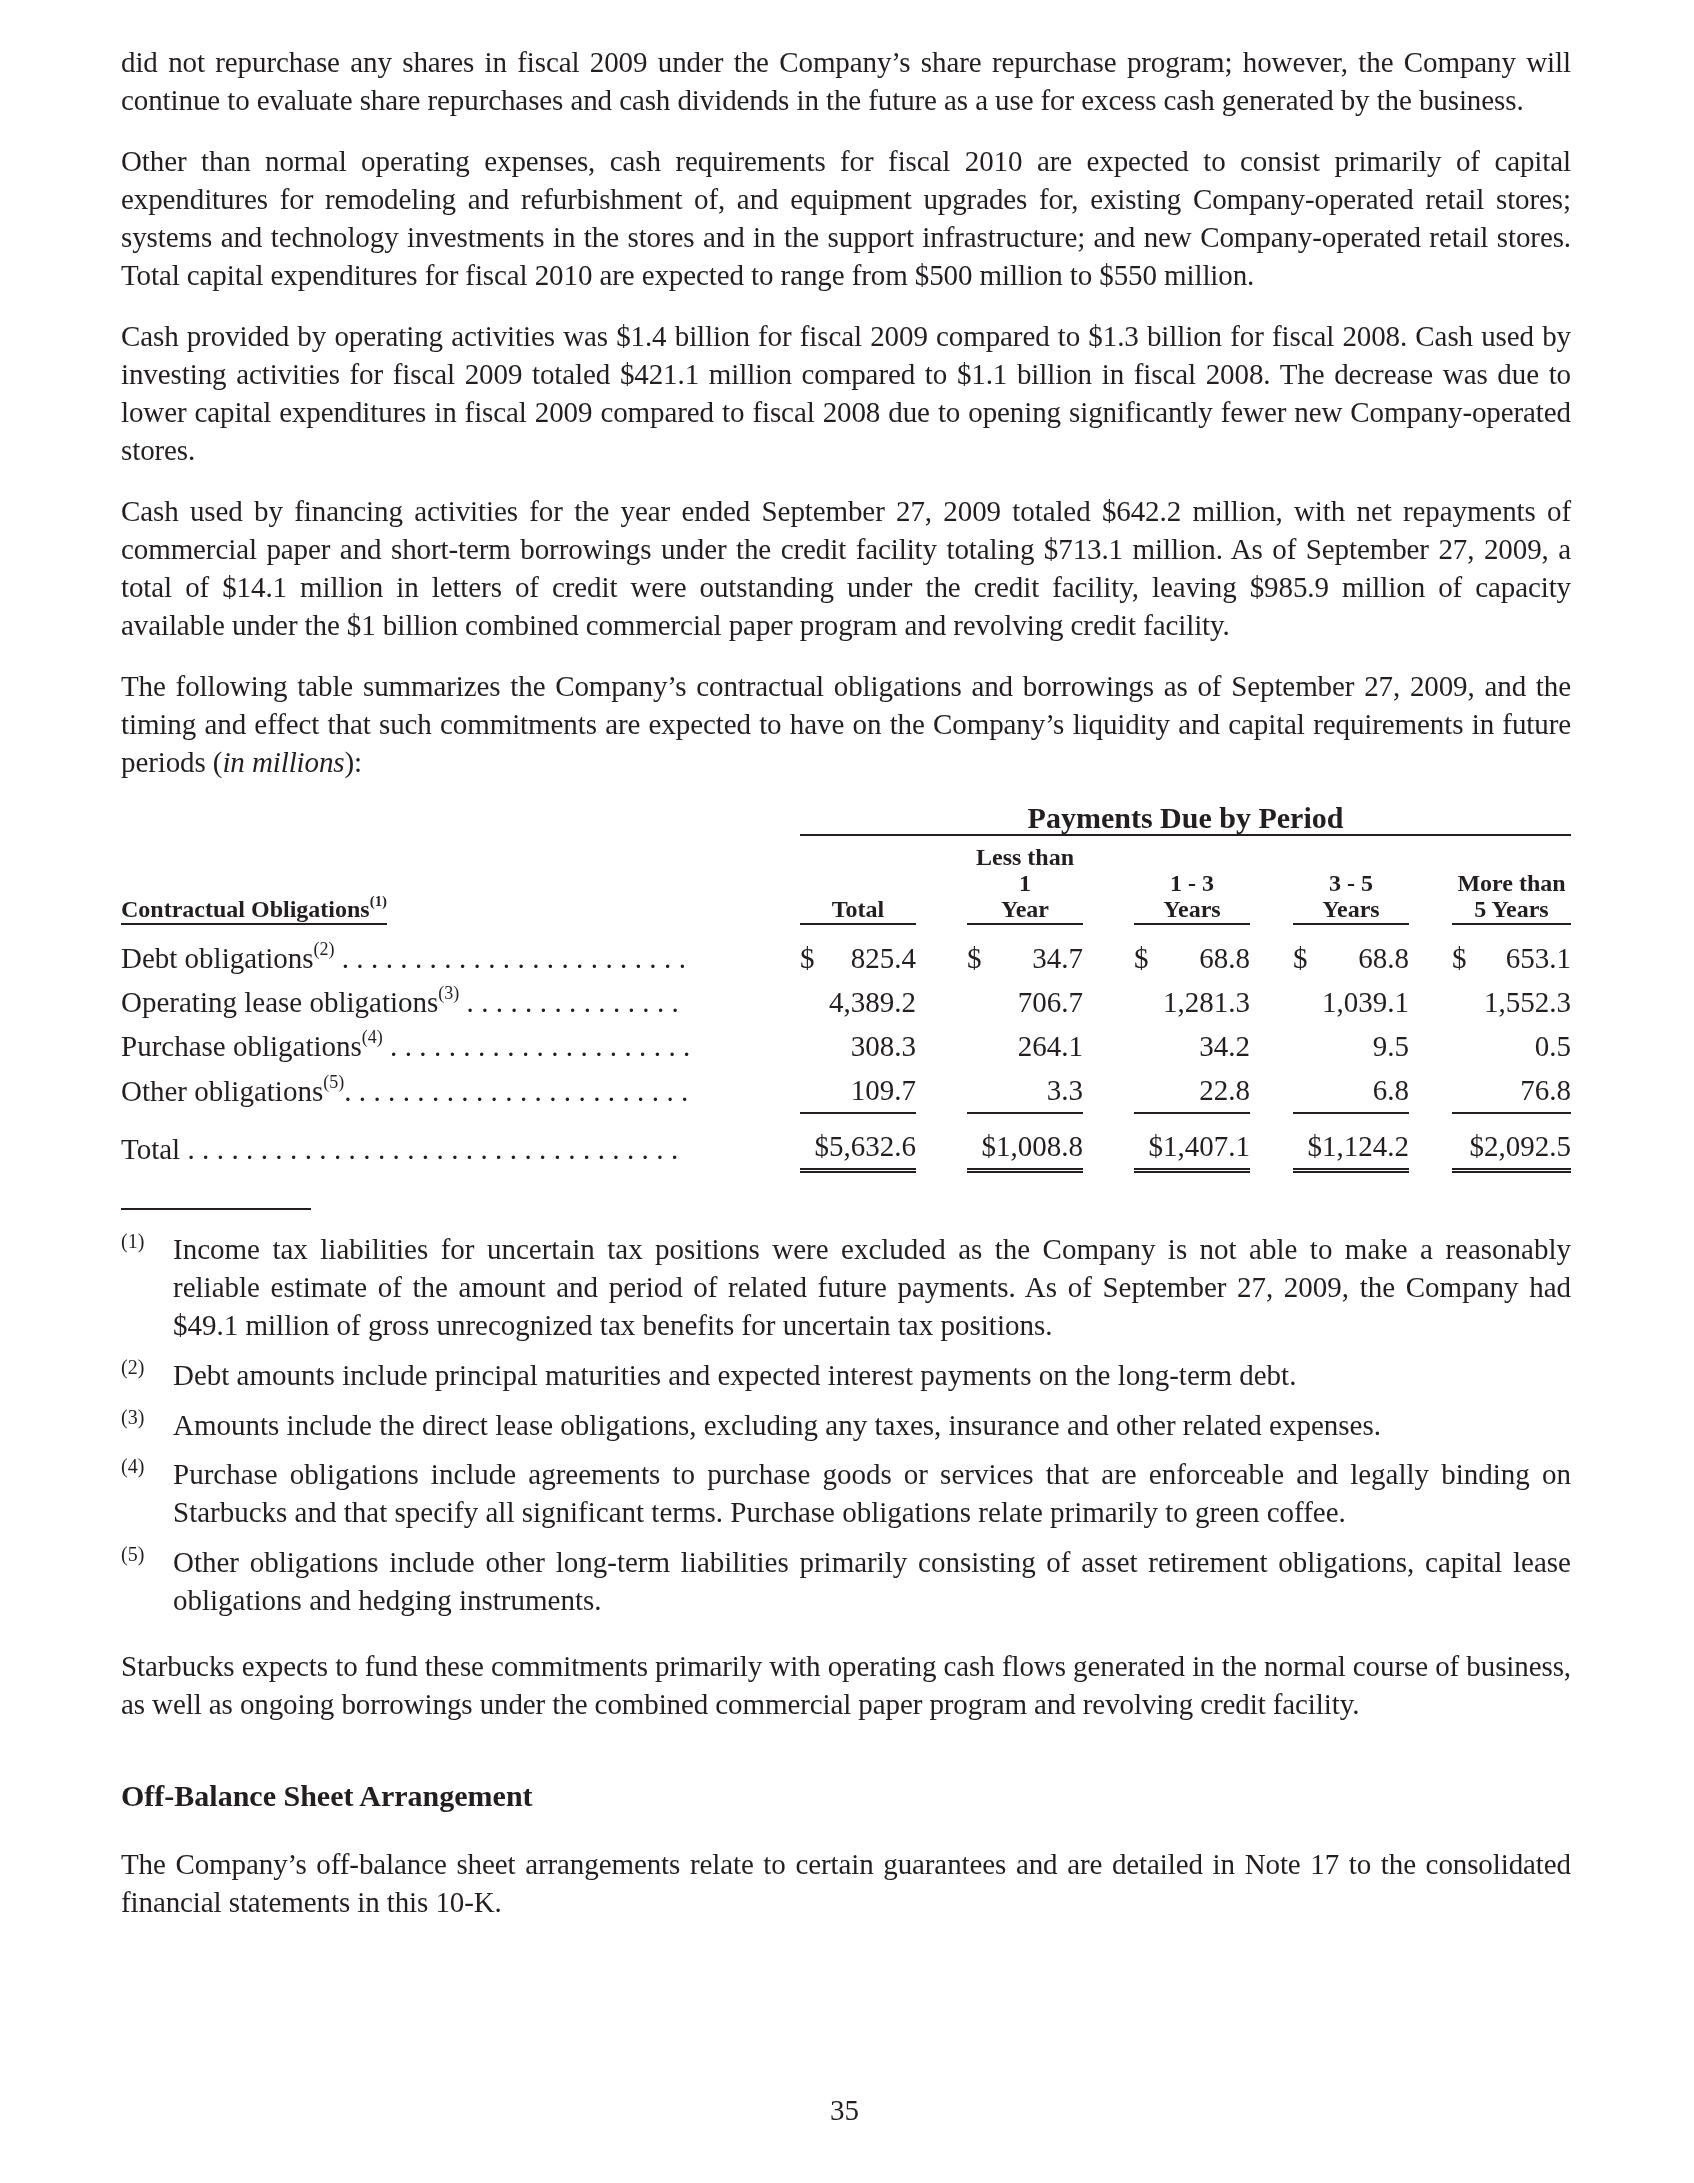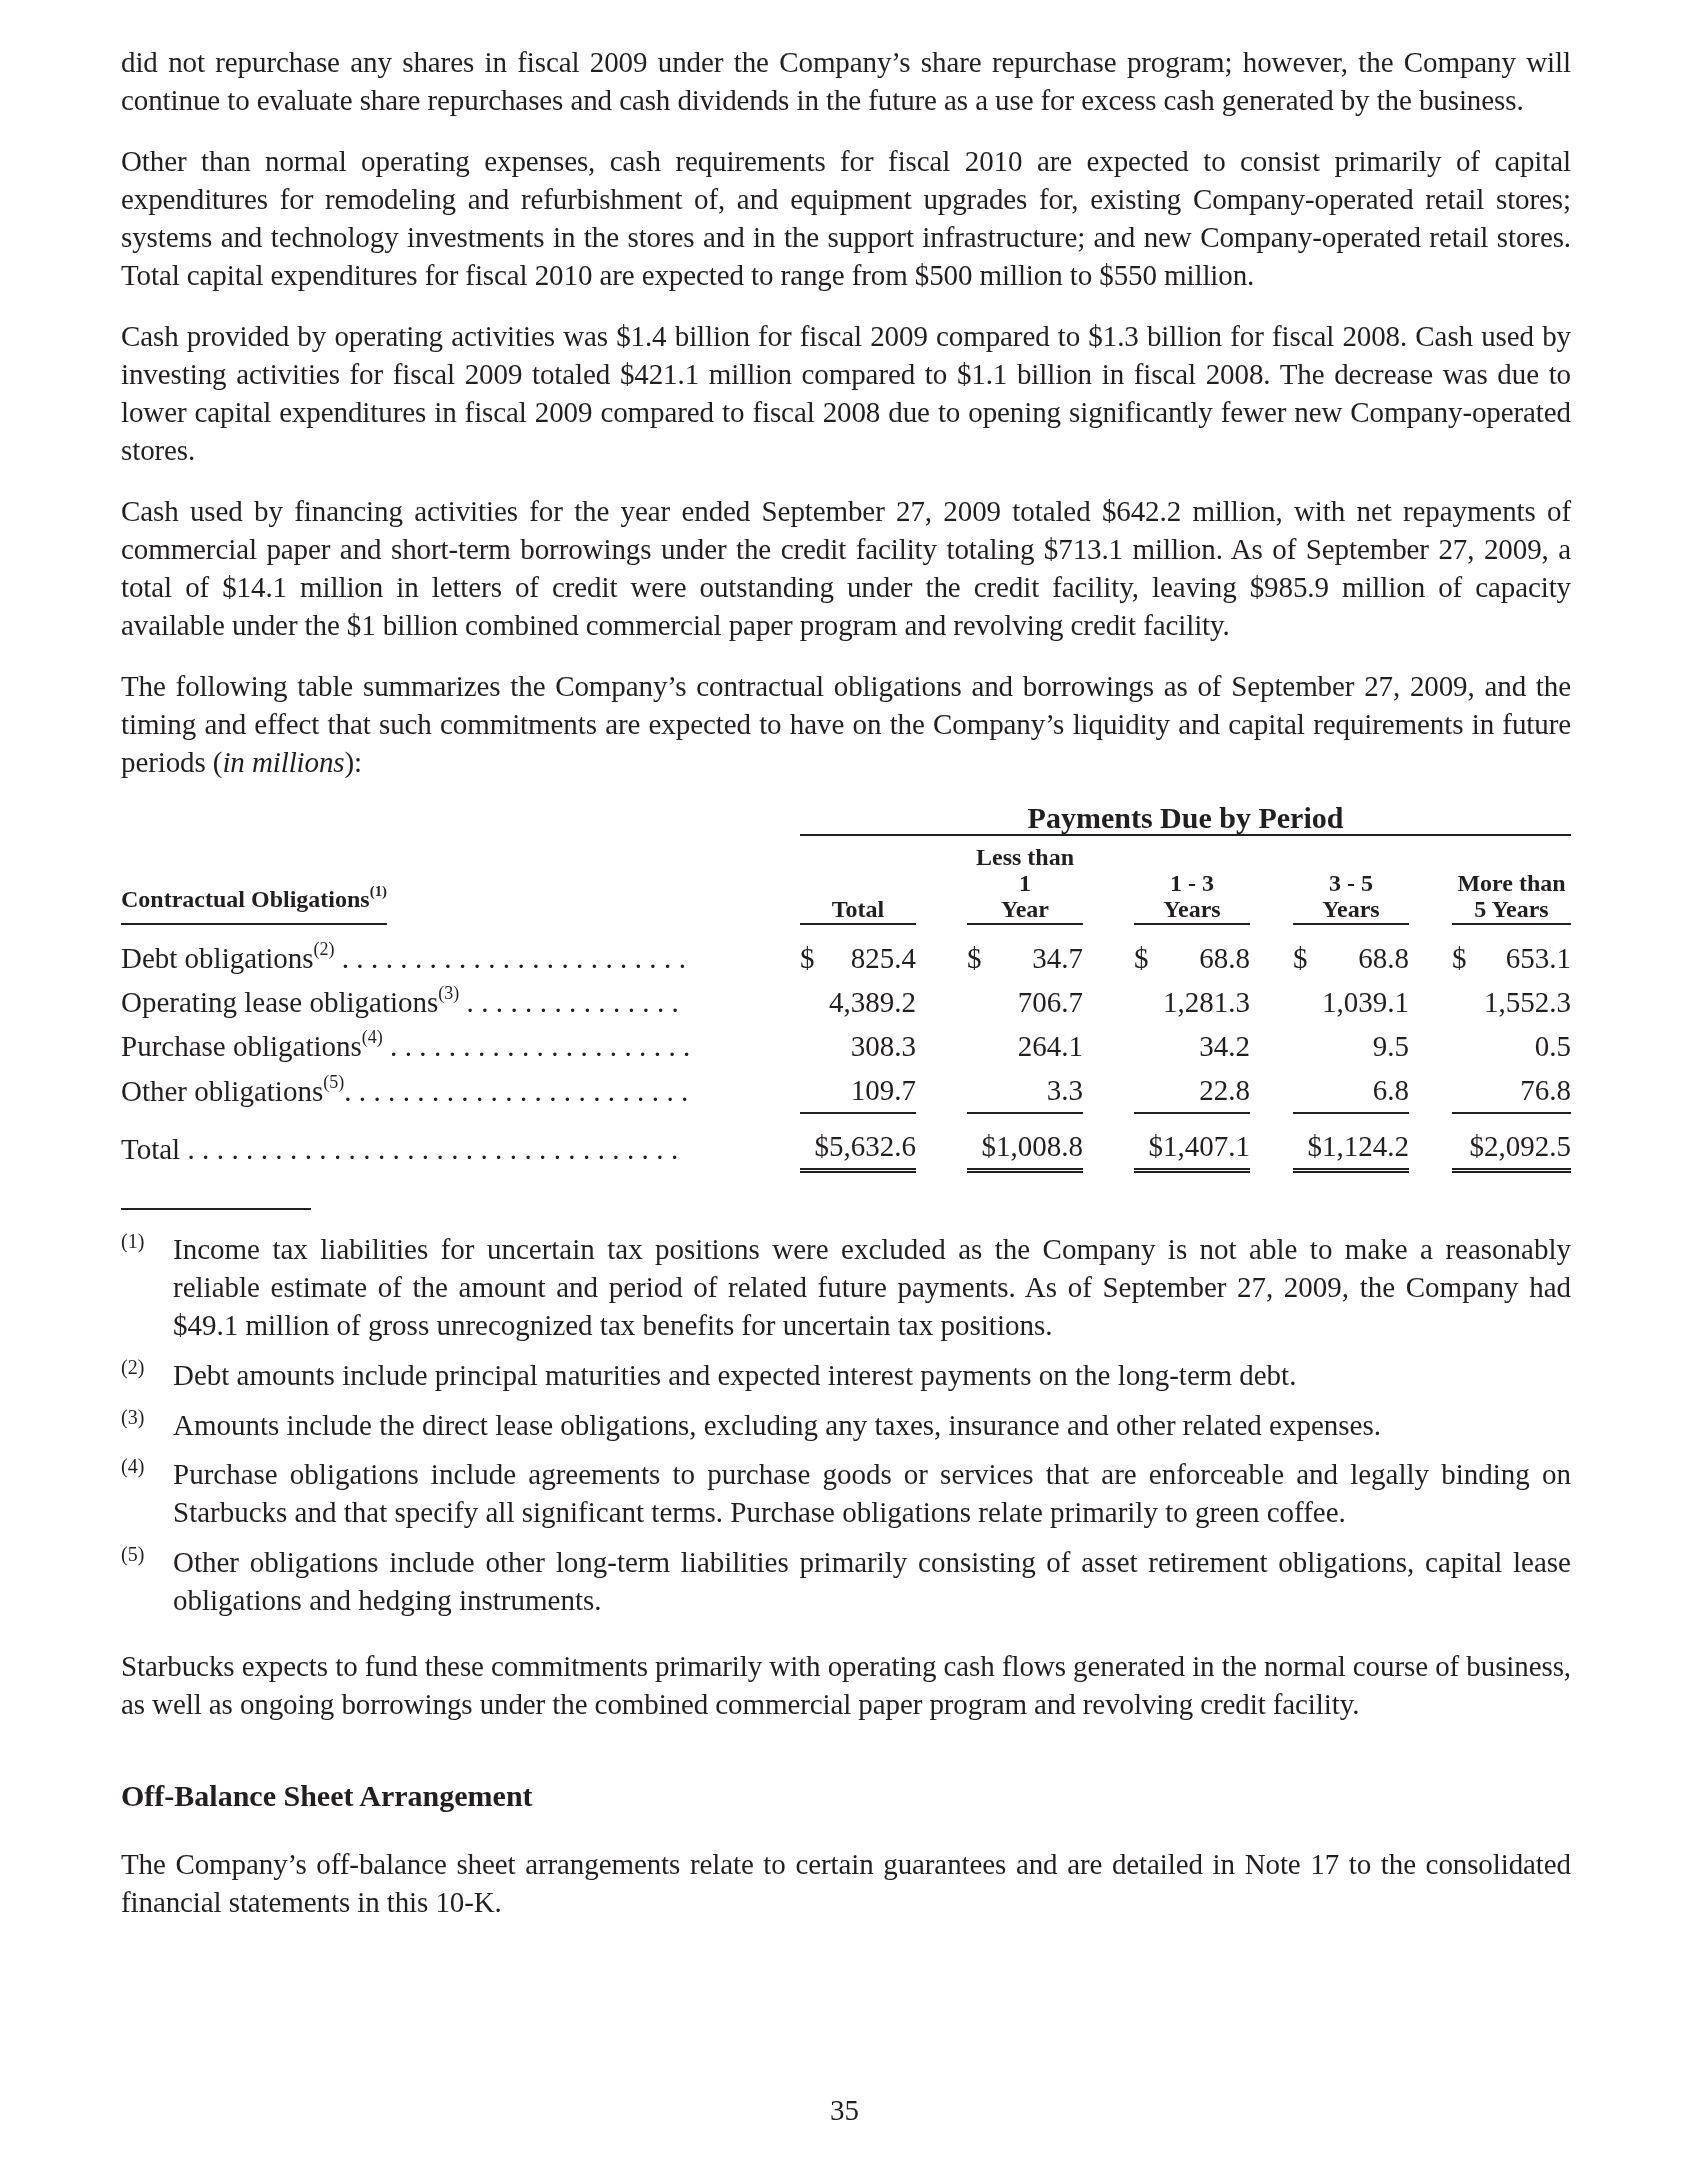--- a/index.html
+++ b/index.html
@@ -13,21 +13,21 @@
       margin: 0 0 23px 0; font-size: 29px; line-height: 38px;
       text-align: justify; letter-spacing: -0.1px;
     }
     table.obl { border-collapse: collapse; width: 1450px; margin-top: 18px; font-size: 29px; }
     table.obl td, table.obl th { padding: 0; }
     .hdr-span { font-weight: bold; font-size: 30px; text-align: center; line-height: 28px;
       border-bottom: 2.5px solid #231f20; padding-bottom: 1.7px !important; }
     .colhdr { font-weight: bold; font-size: 24px; text-align: center; line-height: 26px; vertical-align: bottom; }
     .colhdr span.u { display: block; border-bottom: 2.5px solid #231f20; padding-bottom: 0.8px; }
     .lblhdr { font-weight: bold; font-size: 24px; text-align: left; vertical-align: bottom; }
-    .lblhdr span.u { display: inline-block; border-bottom: 2.5px solid #231f20; padding-bottom: 10px; }
+    .lblhdr span.u { display: inline-block; border-bottom: 2.5px solid #231f20; padding-bottom: 0; }
     sup { font-size: 62%; line-height: 0; vertical-align: 0.75em; }
     .rowlbl { white-space: nowrap; overflow: hidden; line-height: 44px; }
     .rowlbl .dots { letter-spacing: 7.4px; color: #231f20; }
     .num { text-align: right; line-height: 44px; white-space: nowrap; position: relative; }
     .num .dollar { position: absolute; left: 0; }
     .gap { width: 51px; }
     .cell-wrap { display: block; }
     .single .cell-wrap { border-bottom: 2.5px solid #231f20; }
     .double .cell-wrap { border-bottom: 5.8px double #231f20; }
     tr.total td { padding-top: 10px !important; }

